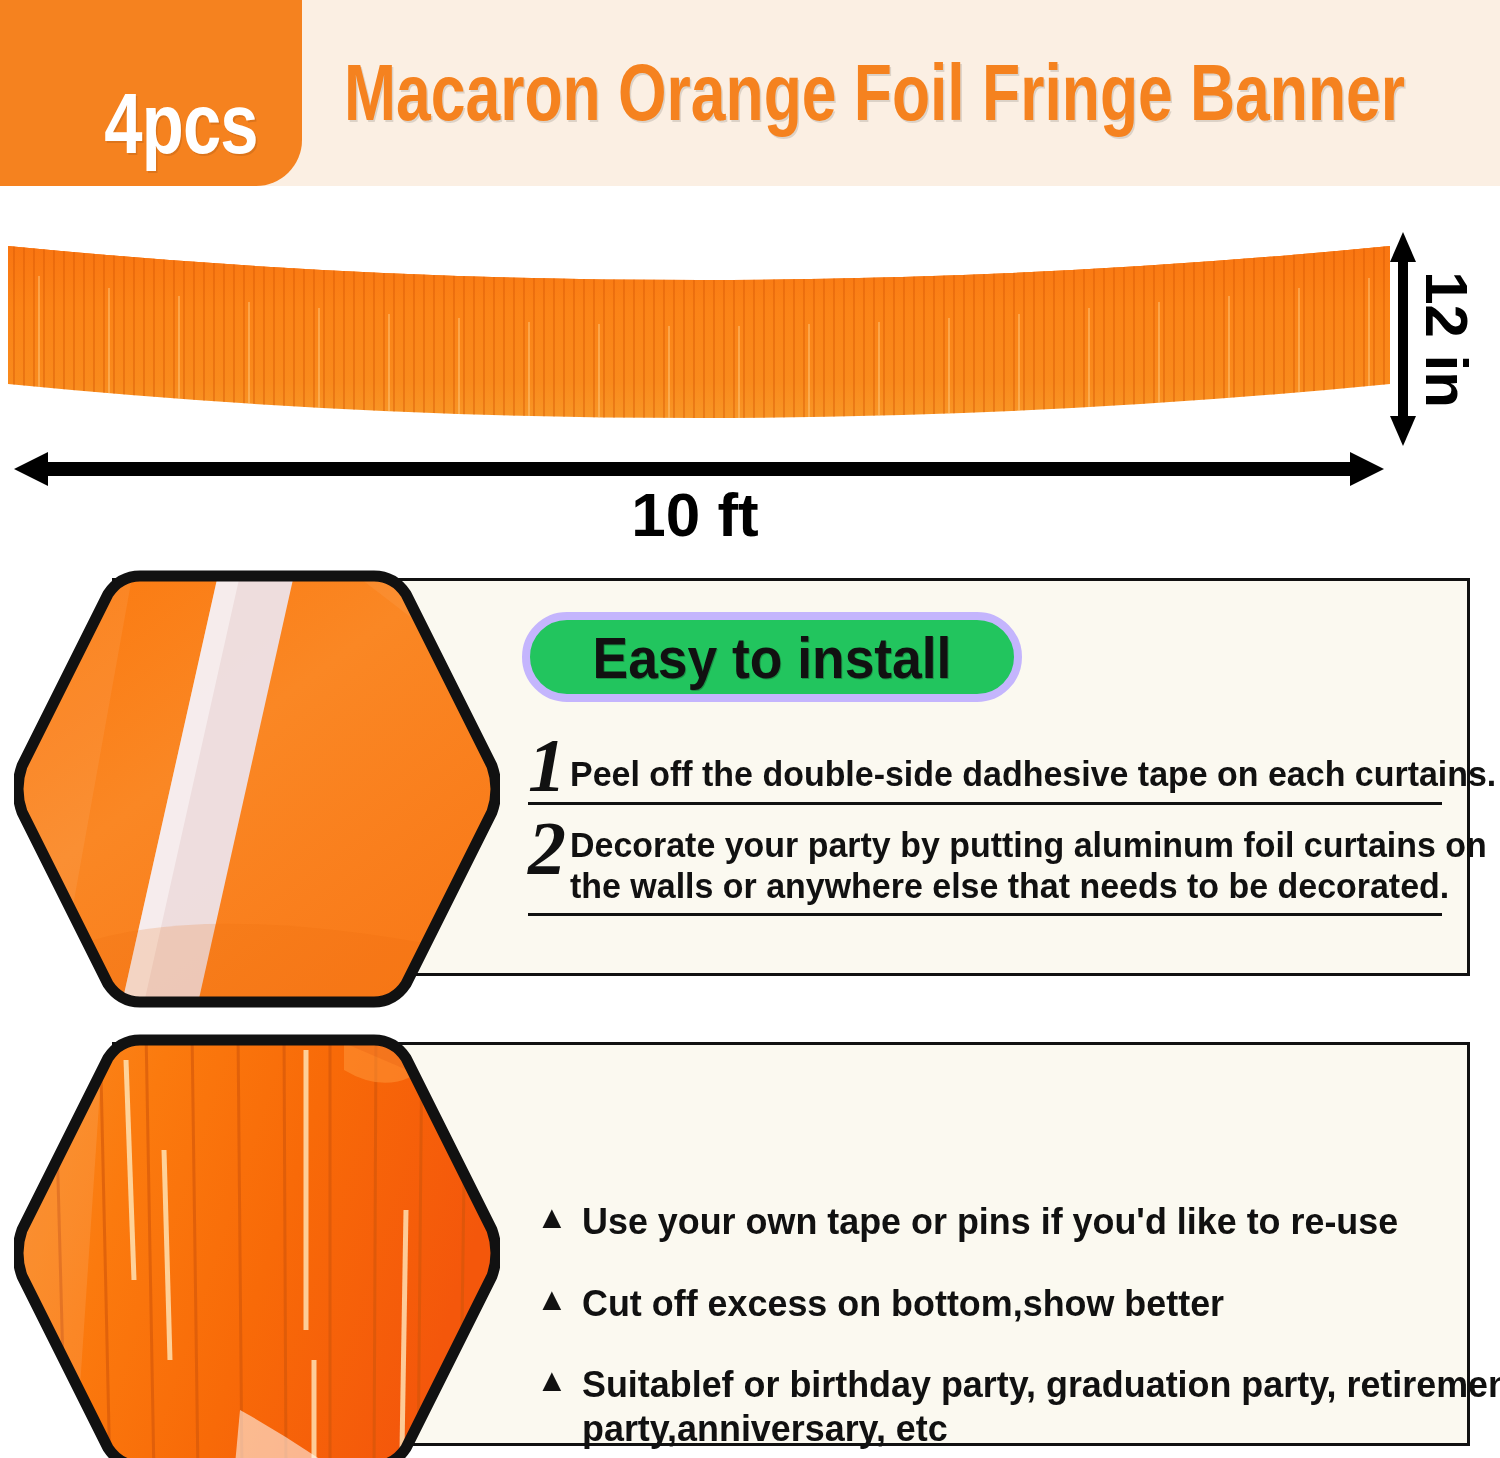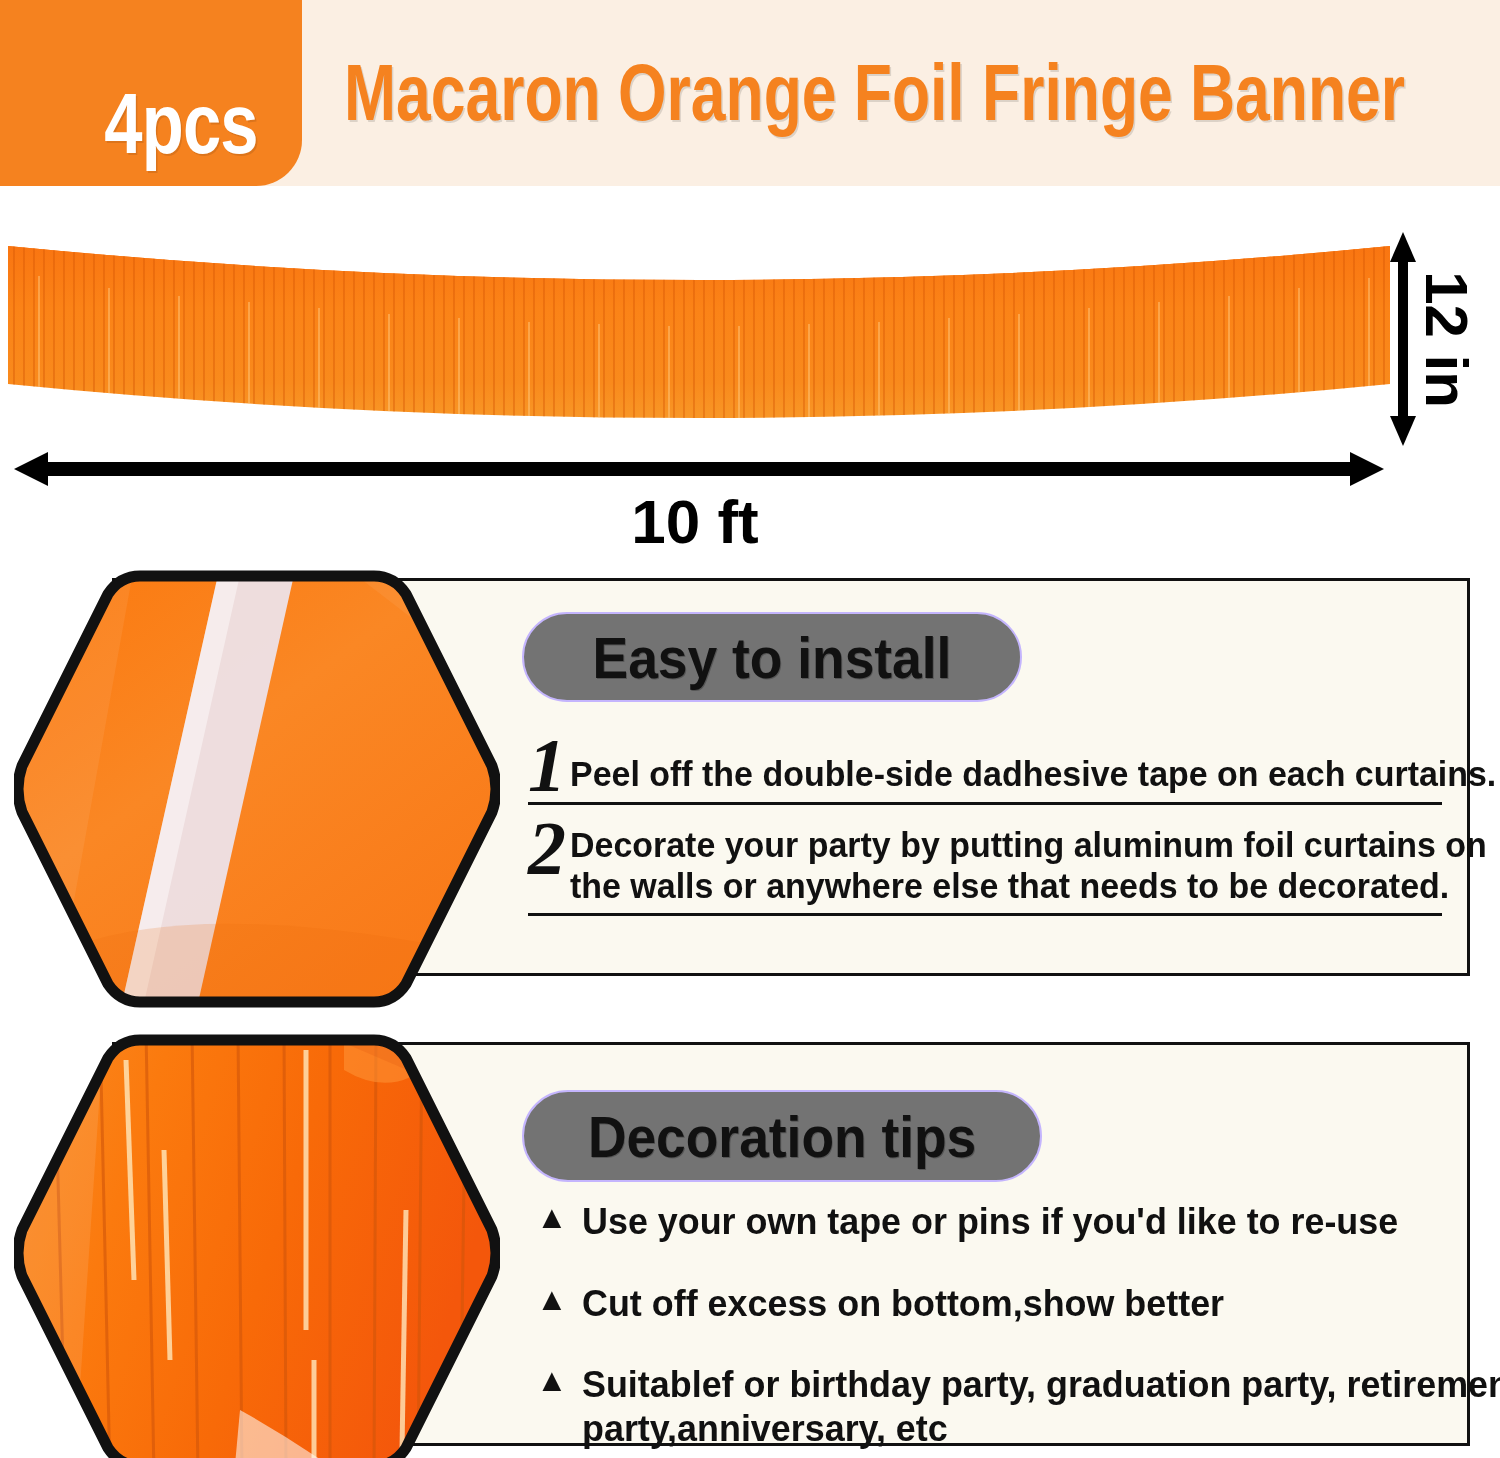--- a/index.html
+++ b/index.html
@@ -112,21 +112,21 @@
   }
 
   
   .dim-h {
     position: absolute;
     left: 14px; top: 262px;
     width: 1370px; height: 42px;
   }
   .dim-h-label {
     position: absolute;
-    left: 0; top: 300px;
+    left: 0; top: 293px;
     width: 1390px;
     text-align: center;
     font-family: "Liberation Sans Narrow", "Liberation Sans", sans-serif;
     font-weight: bold;
     font-size: 62px;
     color: #000;
   }
 
   
   .panel {
@@ -143,22 +143,22 @@
     width: 486px; height: 446px;
     z-index: 5;
   }
   #hex-tape  { left: 14px; top: 566px; }
   #hex-strip { left: 14px; top: 1030px; }
   .hex svg { display: block; width: 100%; height: 100%; }
 
   
   .pill {
     position: absolute;
-    background: #737373;
-    border: 2px solid #c4b5fd;
+    background: #22c55e;
+    border: 8px solid #c4b5fd;
     border-radius: 46px;
     display: flex;
     align-items: center;
     justify-content: center;
     z-index: 6;
   }
   .pill span {
     font-family: "Liberation Sans Narrow", "Liberation Sans", sans-serif;
     font-weight: bold;
     font-size: 58px;
@@ -544,23 +544,20 @@
         </g>
         <path d="M226,380 Q280,410 330,446 L220,446 Z" fill="#FFFFFF" opacity="0.55"></path>
         <path d="M330,40 Q380,70 420,30 L420,0 L330,0 Z" fill="#FF9A3C" opacity="0.5"></path>
         <path d="M0,0 L90,0 L60,446 L0,446 Z" fill="#FFFFFF" opacity="0.10"></path>
         <path d="M300,0 L486,0 L486,80 Z" fill="#D9480A" opacity="0.18"></path>
       </g>
       <path d="M126,10 L360,10 Q380,10 392,28 L478,200 Q486,223 478,246 L392,418 Q380,436 360,436 L126,436 Q106,436 94,418 L8,246 Q0,223 8,200 L94,28 Q106,10 126,10 Z" fill="none" stroke="#111111" stroke-width="11"></path>
     </svg>
   </div>
 
-  <div class="pill" id="pill-tips">
-    <span>Decoration tips</span>
-  </div>
 
   <div class="tips">
     <div class="tip">
       <div class="tip-marker">▲</div>
       <div class="tip-text">
         <span class="ln">Use your own tape or pins if you'd like to re-use</span>
       </div>
     </div>
     <div class="tip">
       <div class="tip-marker">▲</div>

